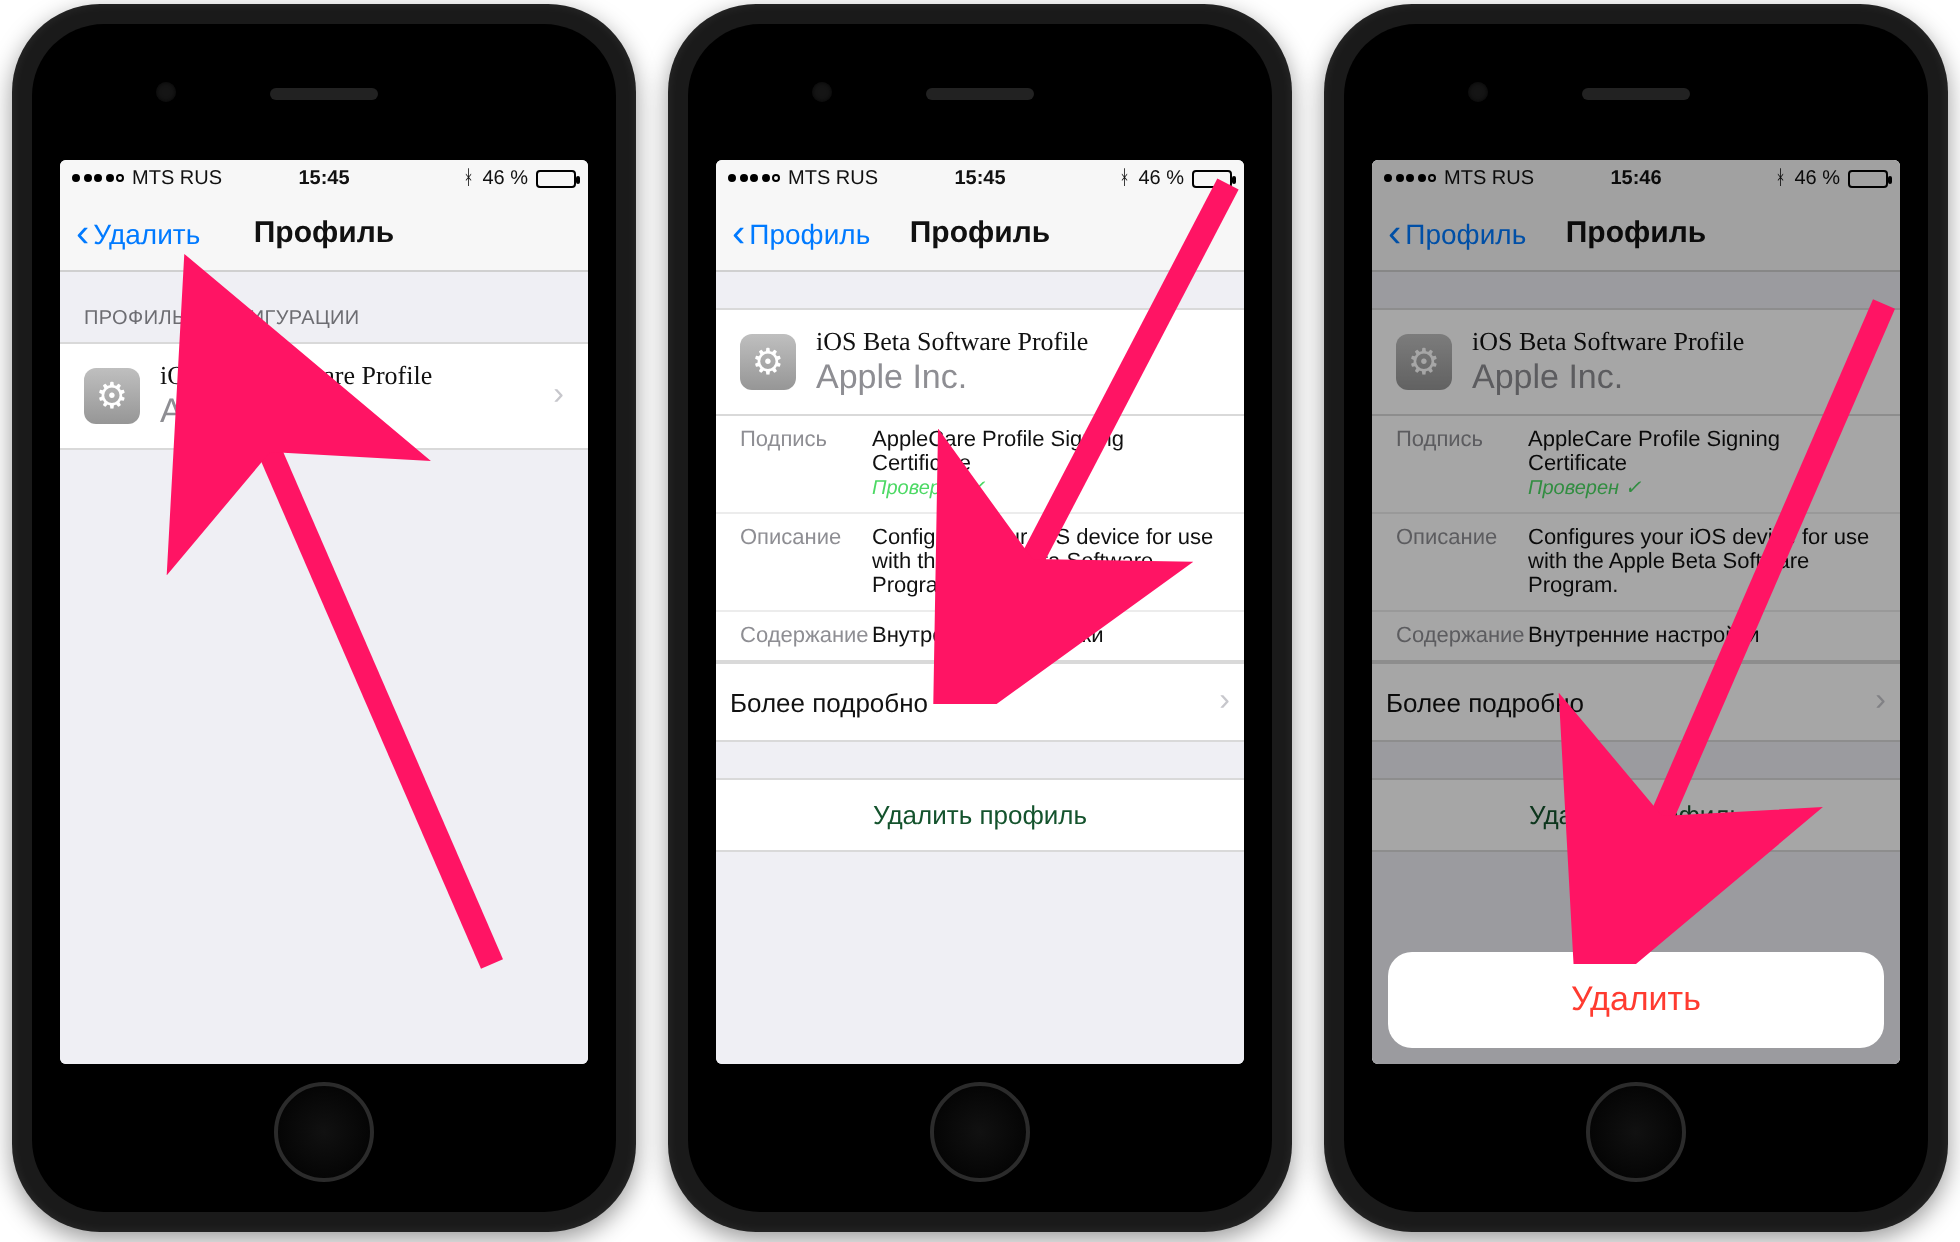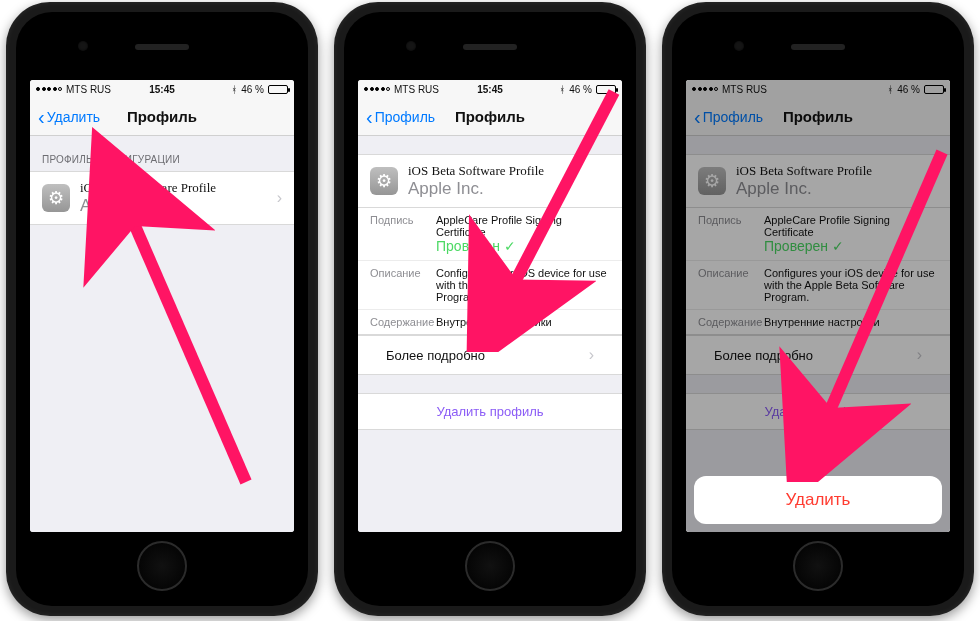--- a/index.html
+++ b/index.html
@@ -108,27 +108,27 @@
   .row-main .title { font-size:13px; font-weight:500;font-family:Liberation Serif, serif; }
   .row-main .sub { font-size:17px; color:#8e8e93; }
   .disclosure { margin-left:auto; color:#c7c7cc; font-size:16px; }
   .kv-row {
     display:flex; padding:6px 12px; font-size:11px; background:#fff;
     border-bottom:1px solid #ececec;
   }
   .kv-row:first-of-type { border-top:1px solid #d9d9d9; }
   .kv-row .k { width:66px; color:#8e8e93; flex-shrink:0;}
   .kv-row .v { color:#111; }
-  .verified { color:#4cd964; font-size:14px; }
+  .verified { color:#4cd964; font-size:10px;font-style:italic; }
   .more-row, .delete-row {
-    background:#fff; padding:10px 28px; font-size:13px;
+    background:#fff; padding:10px 7px; font-size:13px;
     border-top:1px solid #d9d9d9; border-bottom:1px solid #d9d9d9;
   }
   .more-row { display:flex; justify-content:space-between; align-items:center;}
-  .delete-row { text-align:center; color:#8b5cf6; margin-top:18px;}
+  .delete-row { text-align:center; color:#14532d; margin-top:18px;}
   .gap { height:18px; }
   
   .sheet {
     position:absolute; left:8px; right:8px; bottom:8px; z-index:10;
   }
   .sheet-btn {
     background:#fff; border-radius:12px; text-align:center; padding:14px 0;
     font-size:17px; margin-top:8px;
   }
   .sheet-danger { color:#ff3b30; }
@@ -281,20 +281,21 @@
           <div class="sb-left">
             <div class="signal-dots">
               <span class="dot fill"></span>
                   <span class="dot fill"></span>
                   <span class="dot fill"></span>
                   <span class="dot fill"></span>
                   <span class="dot"></span>
             </div>
             <span>MTS RUS</span>
           </div>
+          <div class="sb-center">15:46</div>
           <div class="sb-right">
             <span>ᚼ</span>
             <span>46 %</span>
             <span class="battery"><span class="lvl"></span></span>
           </div>
         </div>
         <div class="navbar">
           <div class="back">
             <span class="chev">‹</span>
             <span>Профиль</span>

